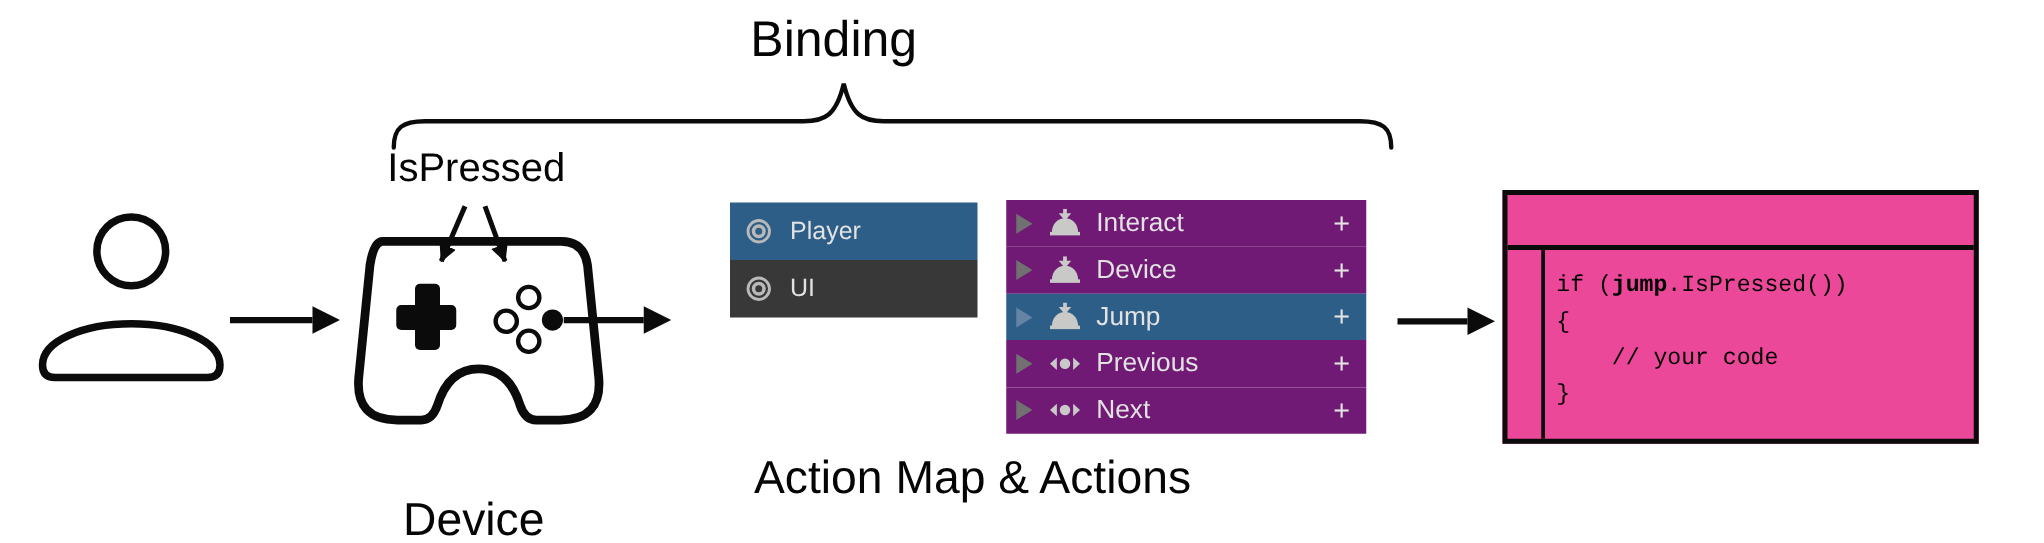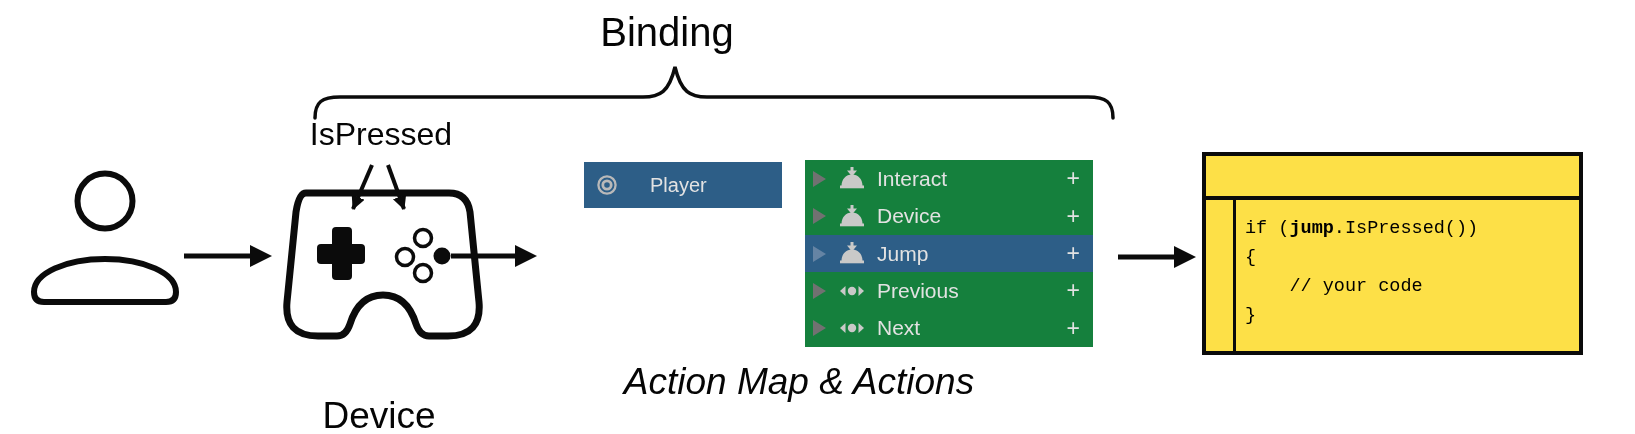--- a/index.html
+++ b/index.html
@@ -16,34 +16,34 @@
   .binding-label{
     position:absolute;left:667px;top:10px;transform:translateX(-50%);
     font-size:40px;line-height:1.1;color:#050505;white-space:nowrap;
   }
   .controls-label{
     position:absolute;left:381px;top:117px;transform:translateX(-50%);
     font-size:32px;line-height:1.1;color:#050505;white-space:nowrap;
   }
   
   .map-panel{position:absolute;left:584px;top:162px;width:198px;height:92px;}
-  .map-row{height:46px;display:flex;align-items:center;background:#383838;padding-left:12px;box-sizing:border-box;gap:18px;}
+  .map-row{height:46px;display:flex;align-items:center;background:#383838;padding-left:12px;box-sizing:border-box;}
   .map-row.selected{background:#2d5e87;}
   .map-row .row-label{color:#e2e2e2;font-size:20px;margin-left:14px;white-space:nowrap;}
   .actions-panel{position:absolute;left:805px;top:160px;width:288px;height:187px;display:flex;flex-direction:column;}
-  .action-row{flex:1;display:flex;align-items:center;background:#15803d;padding:0 13px 0 8px;box-sizing:border-box;}
+  .action-row{flex:1;display:flex;align-items:center;background:#701a75;padding:0 13px 0 8px;box-sizing:border-box;}
   .action-row.selected{background:#2d5e87;}
   .foldout{width:0;height:0;border-left:13px solid #717171;border-top:8.5px solid transparent;border-bottom:8.5px solid transparent;flex:0 0 auto;}
   .action-row.selected .foldout{border-left-color:#6584a4;}
   .action-row .type-icon{margin-left:13px;flex:0 0 auto;display:flex;align-items:center;}
   .action-row .row-label{color:#e2e2e2;font-size:21px;margin-left:12px;white-space:nowrap;}
   .plus-btn{margin-left:auto;color:#e2e2e2;font-size:23px;line-height:1;font-weight:400;}
   
   .code-box{position:absolute;left:1202px;top:152px;width:381px;height:203px;
-    border:4px solid #0b0b0b;box-sizing:border-box;background:#fde047;}
+    border:4px solid #0b0b0b;box-sizing:border-box;background:#ec4899;}
   .code-titlebar{height:44px;border-bottom:4px solid #0b0b0b;box-sizing:border-box;}
   .code-body{position:relative;height:151px;}
   .gutter-line{position:absolute;left:27px;top:0;bottom:0;width:3px;background:#0b0b0b;}
   .code-text{position:absolute;left:39px;top:14px;font-family:"Liberation Mono", monospace;
     font-size:18.5px;line-height:29px;color:#000;white-space:pre;}
   .code-text .kw{font-weight:bold;}
 </style>
 </head>
 <body>
 
@@ -95,20 +95,27 @@
   <div class="stage-label" style="left:379px;margin-top:34px;">Device</div>
 
   <div class="map-panel">
     <div class="map-row selected">
       <svg width="22" height="22" viewBox="0 0 22 22">
         <circle cx="11" cy="11" r="8.6" fill="none" stroke="#b9b9b9" stroke-width="2.3"></circle>
         <circle cx="11" cy="11" r="4.2" fill="none" stroke="#b9b9b9" stroke-width="2.8"></circle>
       </svg>
       <span class="row-label">Player</span>
     </div>
+    <div class="map-row">
+      <svg width="22" height="22" viewBox="0 0 22 22">
+        <circle cx="11" cy="11" r="8.6" fill="none" stroke="#b9b9b9" stroke-width="2.3"></circle>
+        <circle cx="11" cy="11" r="4.2" fill="none" stroke="#b9b9b9" stroke-width="2.8"></circle>
+      </svg>
+      <span class="row-label">UI</span>
+    </div>
   </div>
 
   <div class="actions-panel">
 
     <div class="action-row">
       <span class="foldout"></span>
       <span class="type-icon">
         <svg width="26" height="23" viewBox="0 0 26 23" fill="#c9c9c8">
           <rect x="11.5" y="0" width="3" height="4.5"></rect>
           <polygon points="8,3.5 18,3.5 13,9.5"></polygon>
@@ -168,21 +175,21 @@
           <polygon points="6.5,2 6.5,12 1,7"></polygon>
           <circle cx="13" cy="7" r="4.2"></circle>
           <polygon points="19.5,2 19.5,12 25,7"></polygon>
         </svg>
       </span>
       <span class="row-label">Next</span>
       <span class="plus-btn">+</span>
     </div>
 
   </div>
-  <div class="stage-label" style="left:799px;font-style:italic;">Action Map &amp; Actions</div>
+  <div class="stage-label" style="left:778px;">Action Map &amp; Actions</div>
 
   <svg class="abs" style="left:1116px;top:242px;" width="82" height="30" viewBox="0 0 82 30">
     <line x1="2" y1="15" x2="58" y2="15" stroke="#0b0b0b" stroke-width="5"></line>
     <polygon points="58,4 80,15 58,26" fill="#0b0b0b"></polygon>
   </svg>
 
   <div class="code-box">
     <div class="code-titlebar"></div>
     <div class="code-body">
       <div class="gutter-line"></div>

